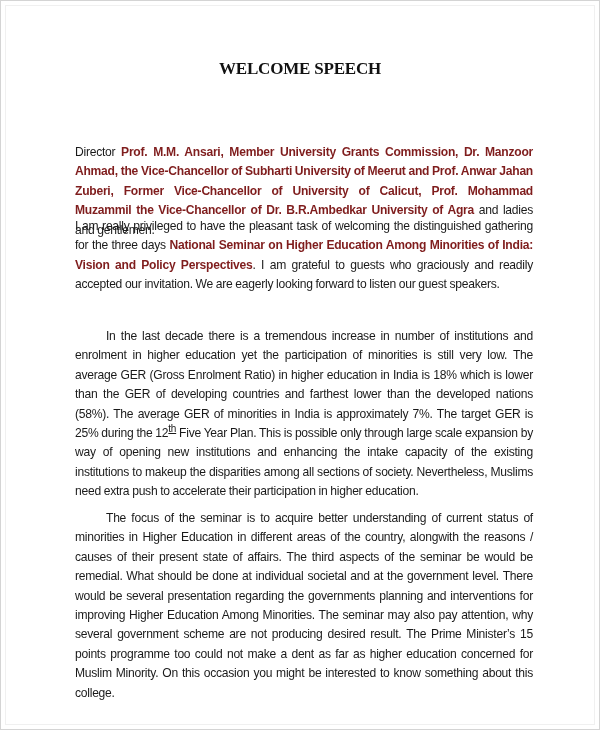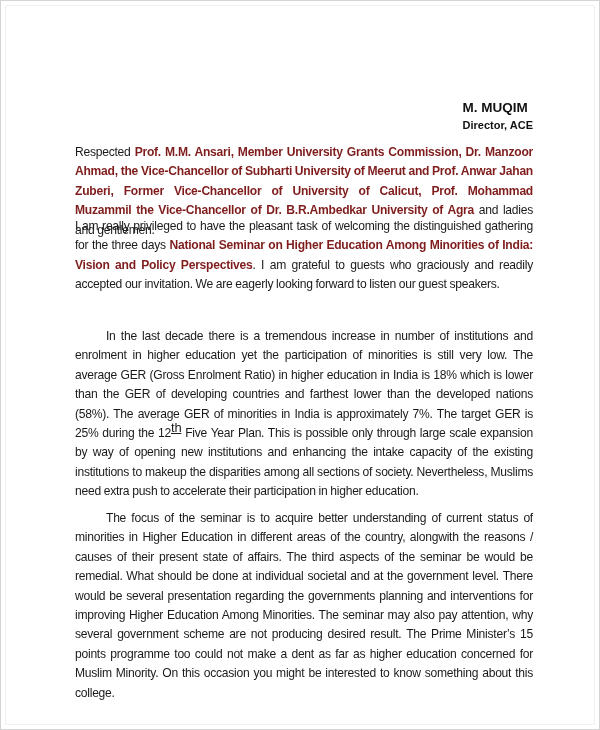--- a/index.html
+++ b/index.html
@@ -50,34 +50,31 @@
       text-align: justify;
       letter-spacing: -0.25px;
       word-spacing: -0.3px;
     }
     .p1 { top: 142px; }
     .p2 { top: 216px; }
     .p3 { top: 326px; }
     .p4 { top: 508px; }
     .p3, .p4 { text-indent: 31px; }
     b { font-weight: bold; color: #7f1d1d; }
-    sup { font-size: 13px; line-height: 0; text-decoration: underline; }
+    sup { font-size: 10px; line-height: 0; text-decoration: underline; }
   </style>
 </head>
 <body>
 
 <div class="page">
   <div class="page-inner"></div>
 
+  <div class="title">WELCOME SPEECH</div>
 
-  <div class="author">
-    <div class="name">M. MUQIM</div>
-    <div class="role">Director, ACE</div>
-  </div>
 
-  <p class="body p1" style="margin:0"><span>Respected </span><b>Prof. M.M. Ansari, Member University Grants Commission, Dr. Manzoor Ahmad, the Vice-Chancellor of Subharti University of Meerut and Prof. Anwar Jahan Zuberi, Former Vice-Chancellor of University of Calicut, Prof. Mohammad Muzammil the Vice-Chancellor of Dr. B.R.Ambedkar University of Agra</b><span> and ladies and gentlemen.</span></p>
+  <p class="body p1" style="margin:0"><span>Director </span><b>Prof. M.M. Ansari, Member University Grants Commission, Dr. Manzoor Ahmad, the Vice-Chancellor of Subharti University of Meerut and Prof. Anwar Jahan Zuberi, Former Vice-Chancellor of University of Calicut, Prof. Mohammad Muzammil the Vice-Chancellor of Dr. B.R.Ambedkar University of Agra</b><span> and ladies and gentlemen.</span></p>
 
   <p class="body p2" style="margin:0"><span>I am really privileged to have the pleasant task of welcoming the distinguished gathering for the three days </span><b>National Seminar on Higher Education Among Minorities of India: Vision and Policy Perspectives</b><span>. I am grateful to guests who graciously and readily accepted our invitation. We are eagerly looking forward to listen our guest speakers.</span></p>
 
   <p class="body p3" style="margin:0"><span>In the last decade there is a tremendous increase in number of institutions and enrolment in higher education yet the participation of minorities is still very low. The average GER (Gross Enrolment Ratio) in higher education in India is 18% which is lower than the GER of developing countries and farthest lower than the developed nations (58%). The average GER of minorities in India is approximately 7%. The target GER is 25% during the 12</span><sup>th</sup><span> Five Year Plan. This is possible only through large scale expansion by way of opening new institutions and enhancing the intake capacity of the existing institutions to makeup the disparities among all sections of society. Nevertheless, Muslims need extra push to accelerate their participation in higher education.</span></p>
 
   <p class="body p4" style="margin:0"><span>The focus of the seminar is to acquire better understanding of current status of minorities in Higher Education in different areas of the country, alongwith the reasons / causes of their present state of affairs. The third aspects of the seminar be would be remedial. What should be done at individual societal and at the government level. There would be several presentation regarding the governments planning and interventions for improving Higher Education Among Minorities. The seminar may also pay attention, why several government scheme are not producing desired result. The Prime Minister’s 15 points programme too could not make a dent as far as higher education concerned for Muslim Minority. On this occasion you might be interested to know something about this college.</span></p>
 </div>
 
 </body></html>

